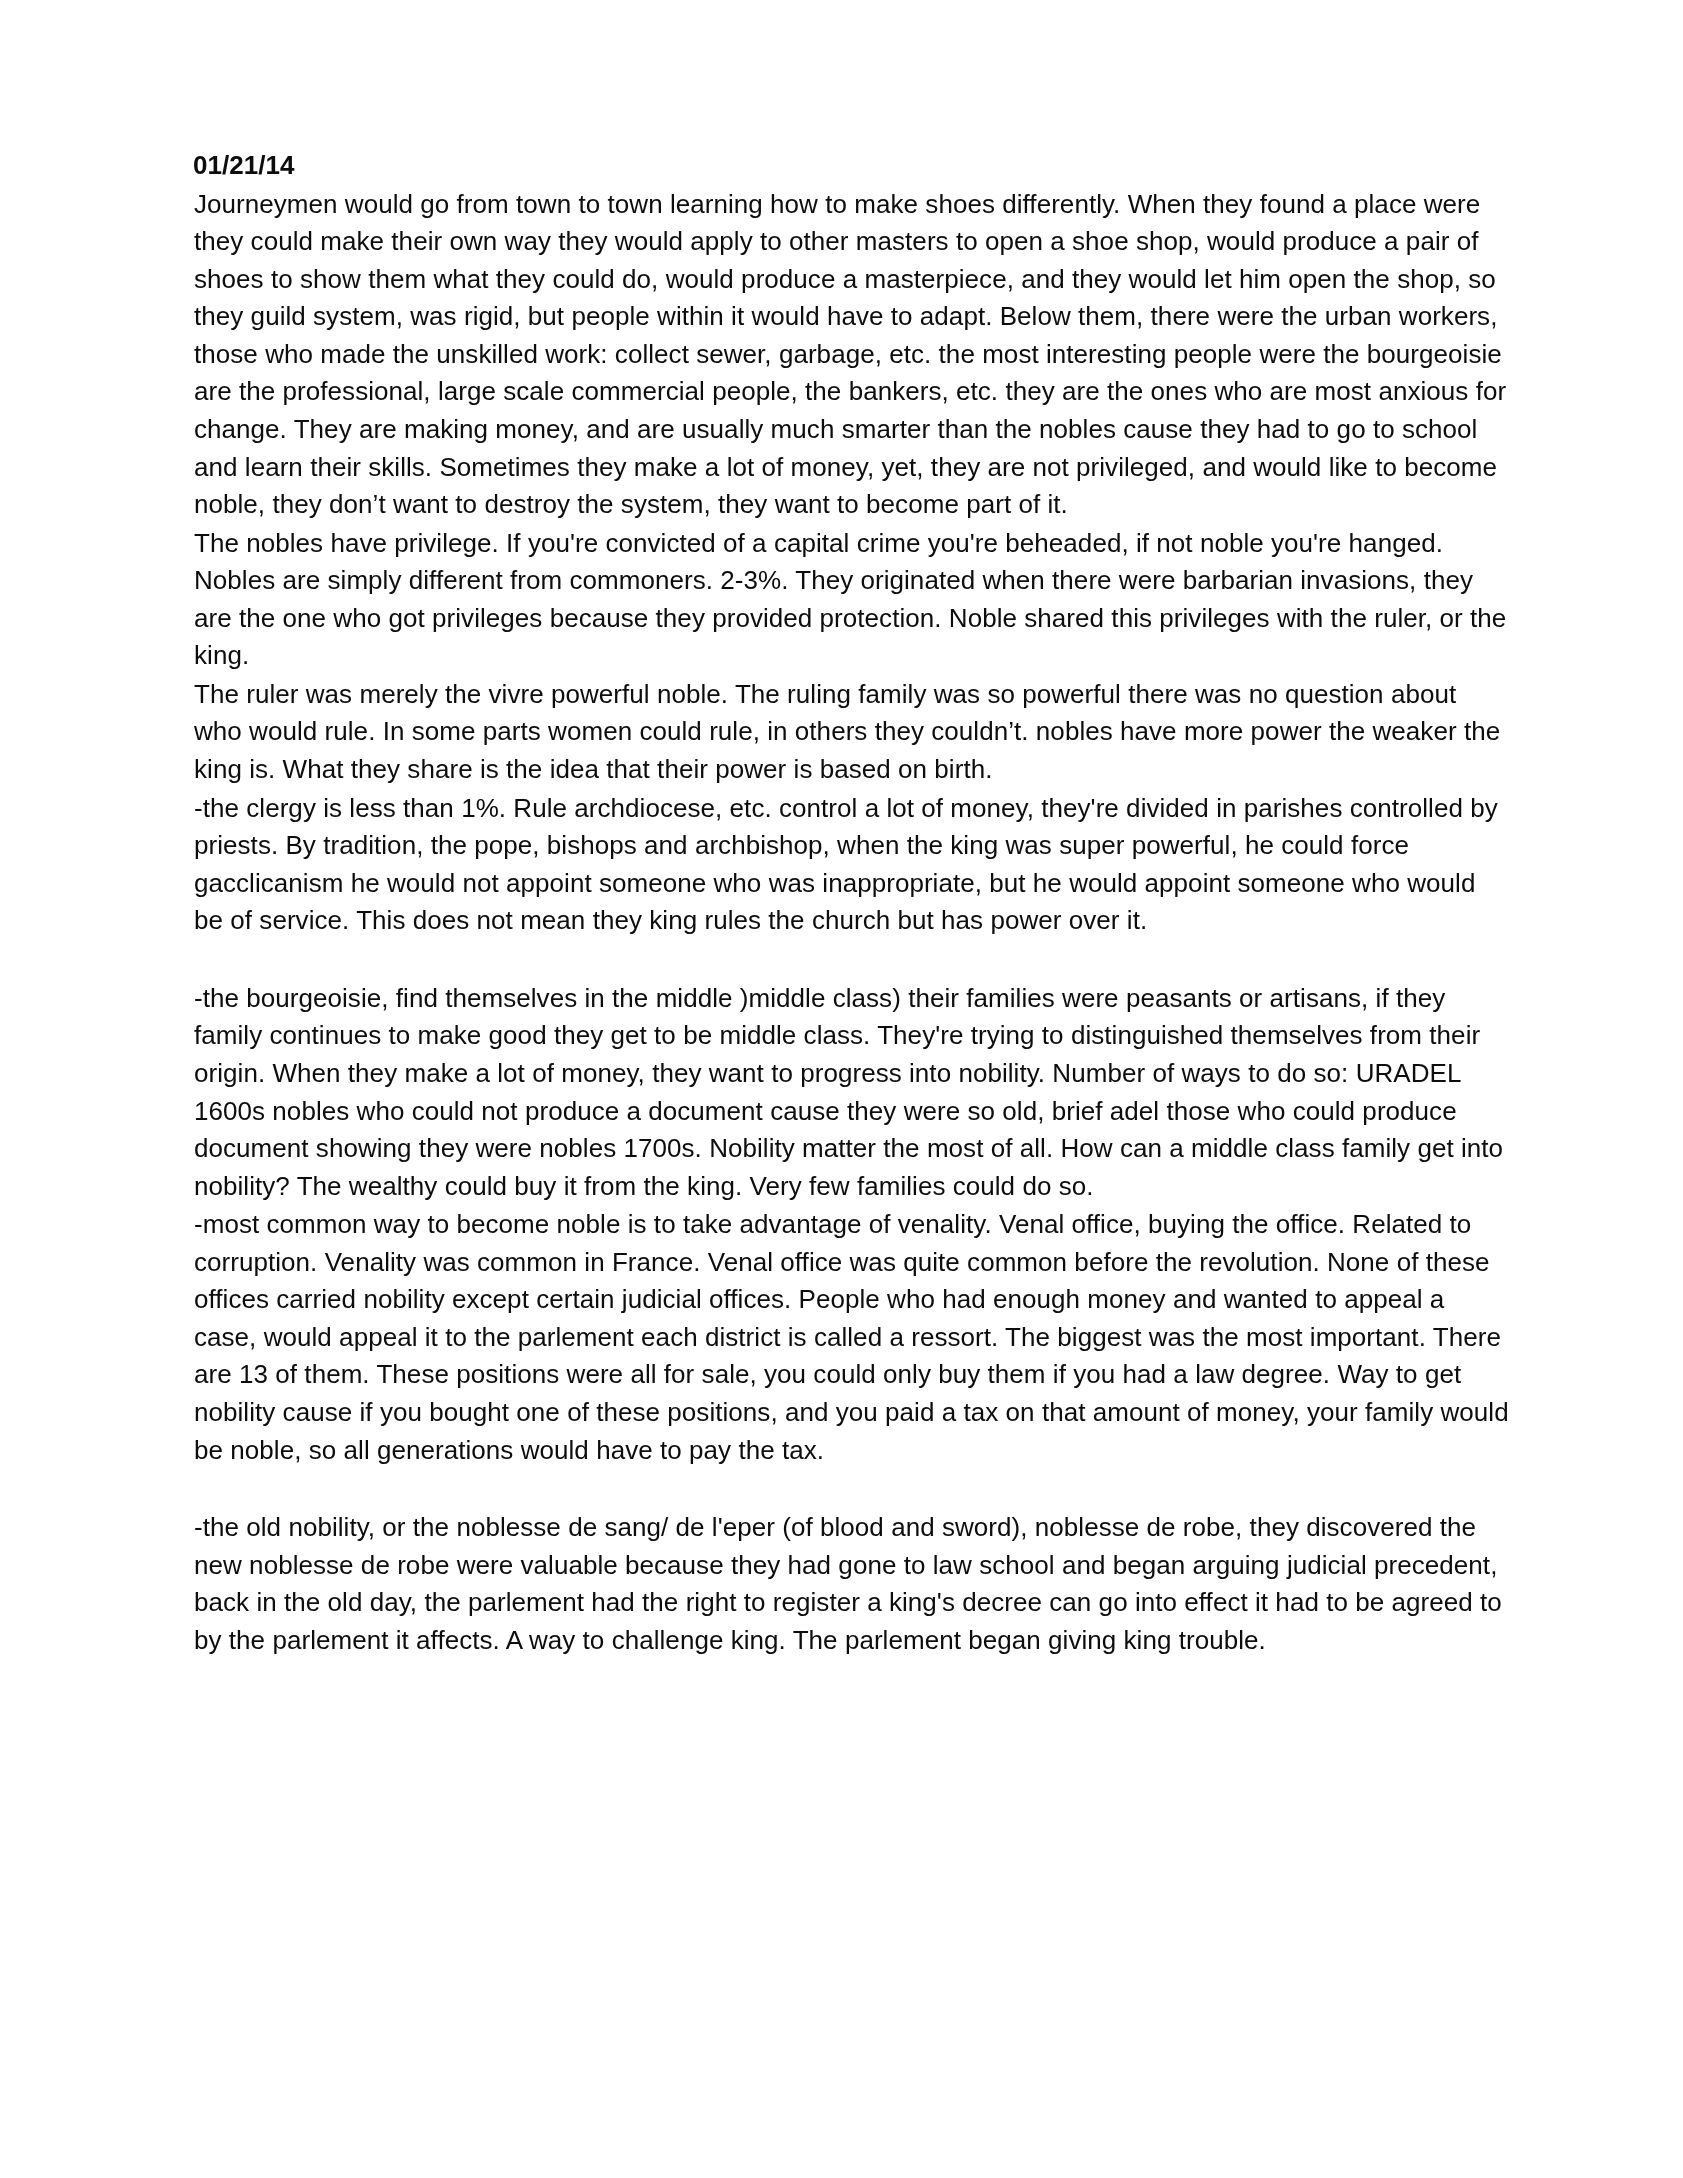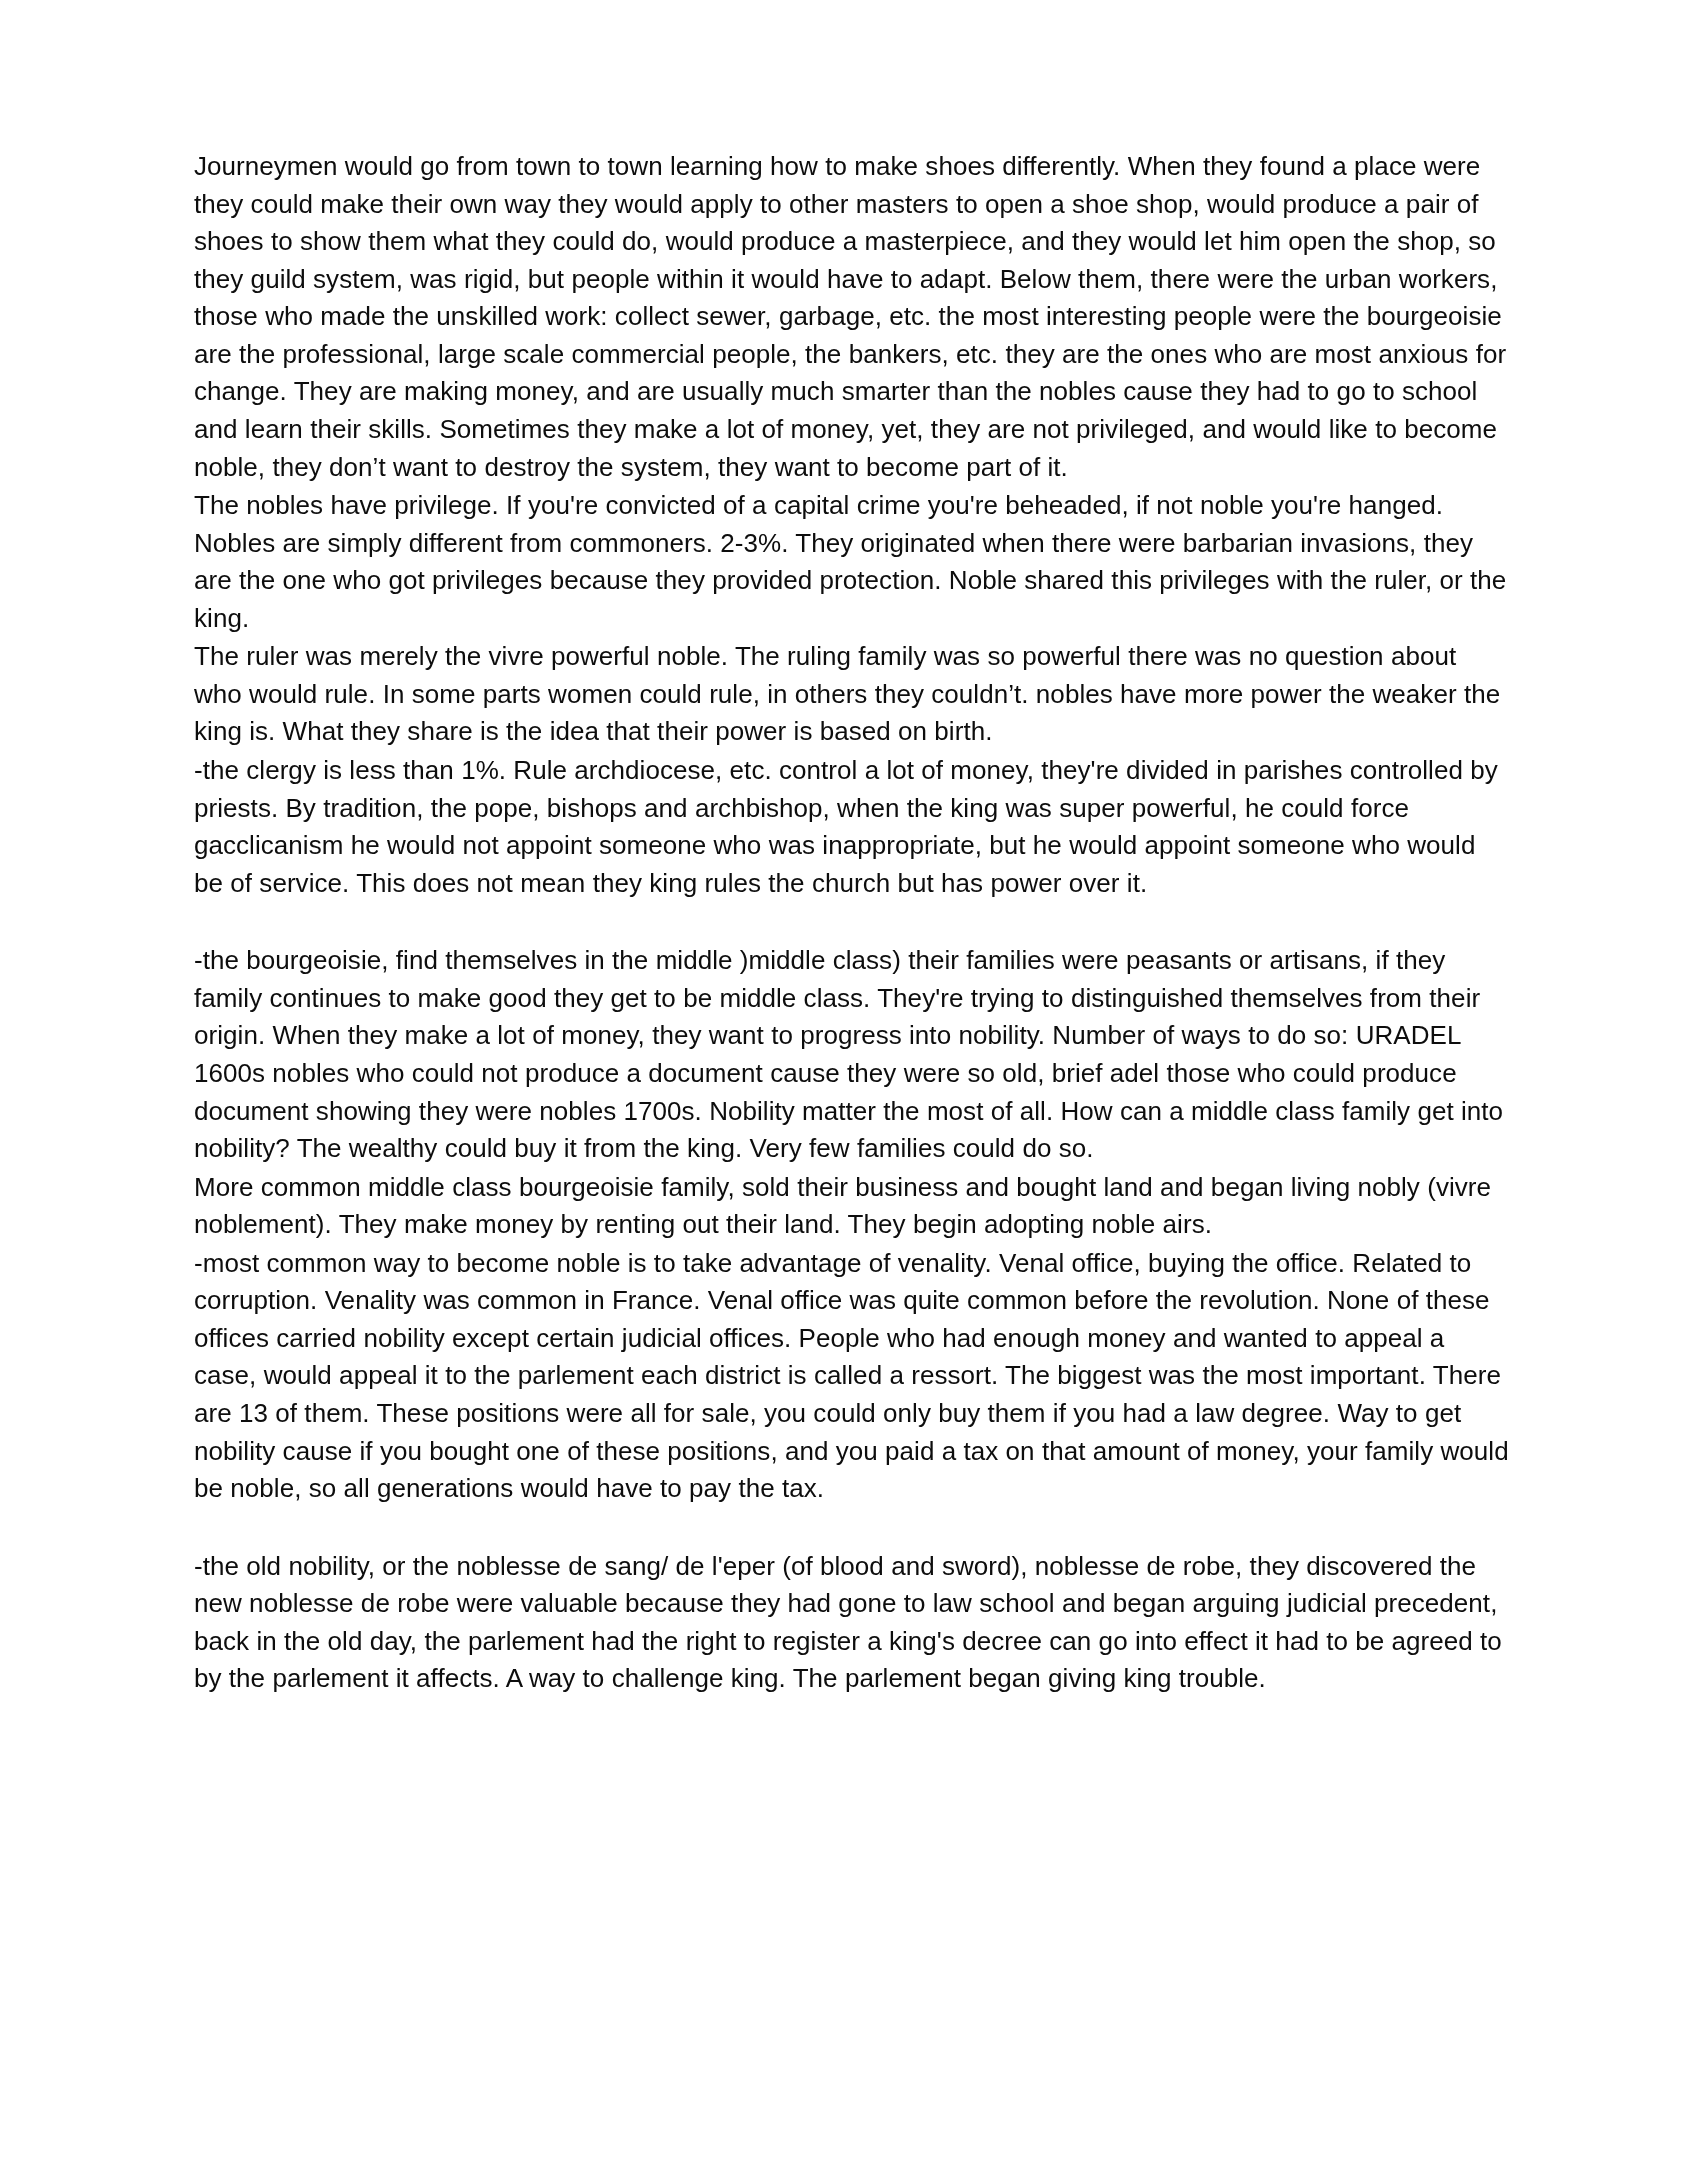--- a/index.html
+++ b/index.html
@@ -42,34 +42,34 @@
   .spacer {
     height: 38px;
   }
 </style>
 </head>
 <body>
 
 <div class="page">
   <div class="doc-body">
 
+    <p class="date-heading">01/21/14</p>
 
     <p class="para">Journeymen would go from town to town learning how to make shoes differently. When they found a place were they could make their own way they would apply to other masters to open a shoe shop, would produce a pair of shoes to show them what they could do, would produce a masterpiece, and they would let him open the shop, so they guild system, was rigid, but people within it would have to adapt. Below them, there were the urban workers, those who made the unskilled work: collect sewer, garbage, etc. the most interesting people were the bourgeoisie are the professional, large scale commercial people, the bankers, etc. they are the ones who are most anxious for change. They are making money, and are usually much smarter than the nobles cause they had to go to school and learn their skills. Sometimes they make a lot of money, yet, they are not privileged, and would like to become noble, they don’t want to destroy the system, they want to become part of it.</p>
 
     <p class="para">The nobles have privilege. If you're convicted of a capital crime you're beheaded, if not noble you're hanged. Nobles are simply different from commoners. 2-3%. They originated when there were barbarian invasions, they are the one who got privileges because they provided protection. Noble shared this privileges with the ruler, or the king.</p>
 
     <p class="para">The ruler was merely the vivre powerful noble. The ruling family was so powerful there was no question about who would rule. In some parts women could rule, in others they couldn’t. nobles have more power the weaker the king is.  What they share is the idea  that their power is based on birth.</p>
 
     <p class="para">-the clergy is less than 1%. Rule archdiocese, etc. control a lot of money, they're divided in parishes controlled by priests. By tradition, the pope, bishops and archbishop, when the king was super powerful, he could force gacclicanism he would not appoint someone who was inappropriate, but he would appoint someone who would be of service. This does not mean they king rules the church but has power over it.</p>
 
     <div class="spacer"></div>
 
     <p class="para">-the bourgeoisie, find themselves in the middle )middle class) their families were peasants or artisans, if they family continues to make good they get to be middle class. They're trying to distinguished themselves from their origin. When they make a lot of money, they want to progress into nobility. Number of ways to do so: URADEL 1600s nobles who could not produce a document cause they were so old, brief adel those who could produce document showing they were nobles 1700s. Nobility matter the most of all. How can a middle class family get into nobility? The wealthy could buy it from the king. Very few families could do so.</p>
 
-    <p class="para">More common middle class bourgeoisie family, sold their business and bought land and began living nobly (vivre noblement). They make money by renting out their land. They begin adopting noble airs.</p>
 
     <p class="para">-most common way to become noble is to take advantage of venality. Venal office, buying the office. Related to corruption. Venality was common in France. Venal office was quite common before the revolution. None of these offices carried nobility except certain judicial offices. People who had enough money and wanted to appeal a case, would appeal it to the parlement each district is called a ressort. The biggest was the most important. There are 13 of them. These positions were all for sale, you could only buy them if you had a law degree. Way to get nobility cause if you bought one of these positions, and you paid a tax on that amount of money, your family would be noble, so all generations would have to pay the tax.</p>
 
     <div class="spacer"></div>
 
     <p class="para">-the old nobility, or the noblesse de sang/ de l'eper (of blood and sword), noblesse de robe, they discovered the new noblesse de robe were valuable because they had gone to law school and began arguing judicial precedent, back in the old day, the parlement had the right to register a king's decree can go into effect it had to be agreed to by the parlement it affects. A way to challenge king. The parlement began giving king trouble.</p>
 
   </div>
 </div>
 

